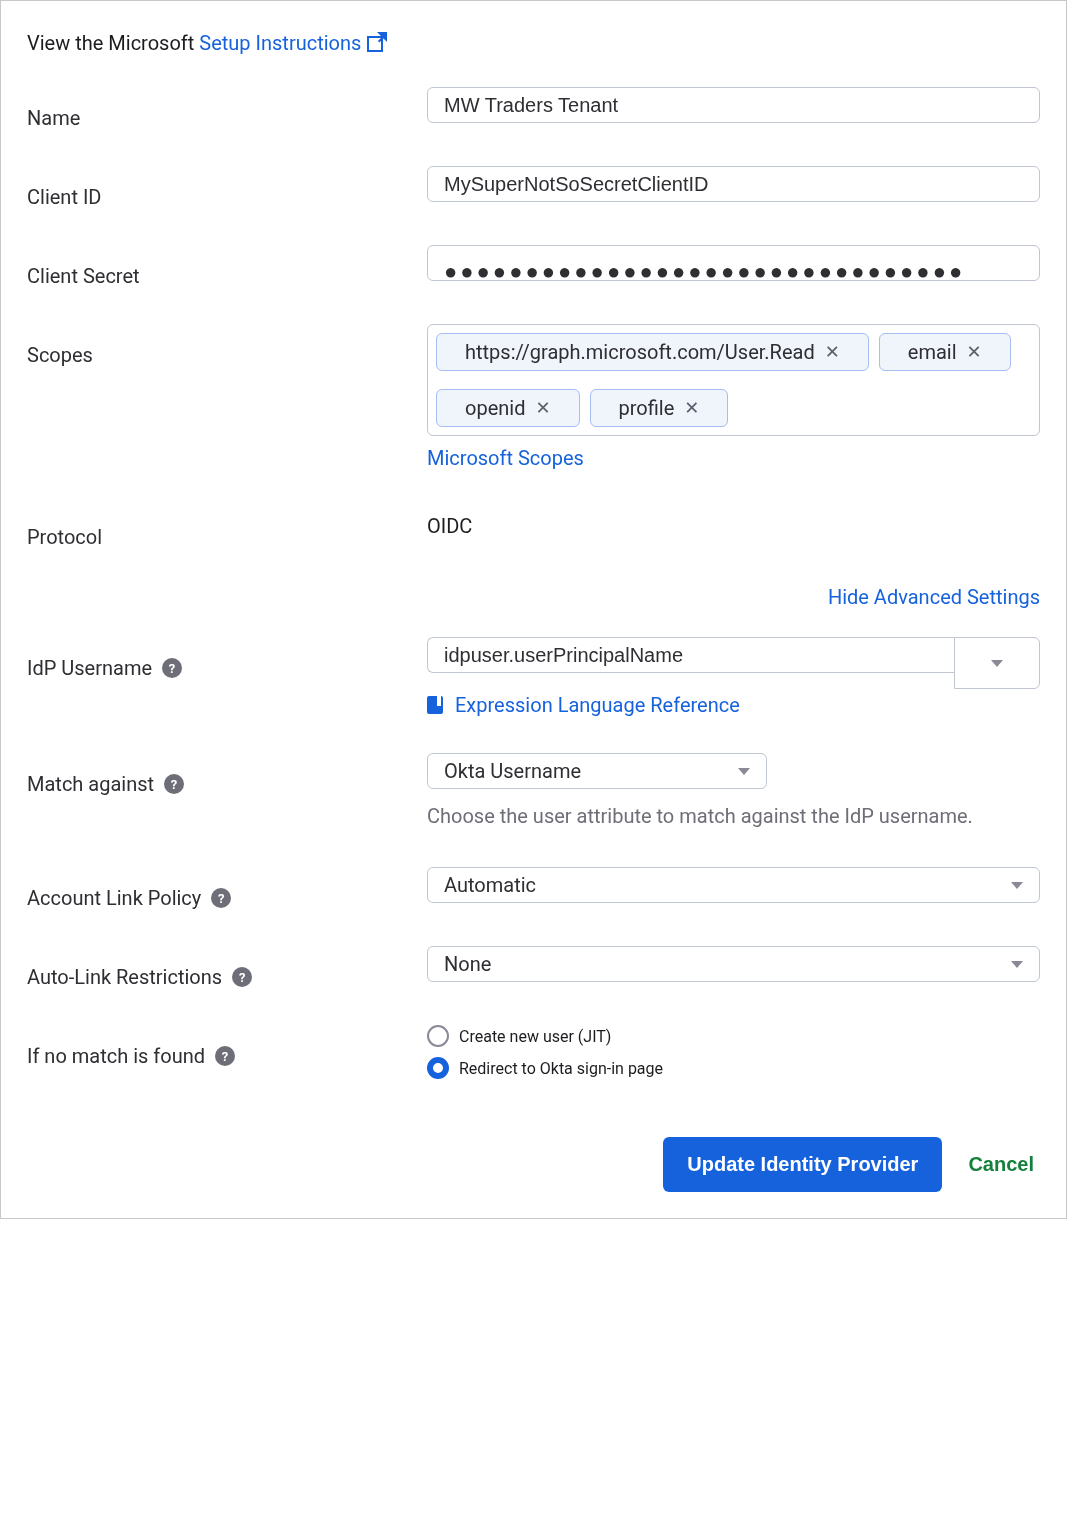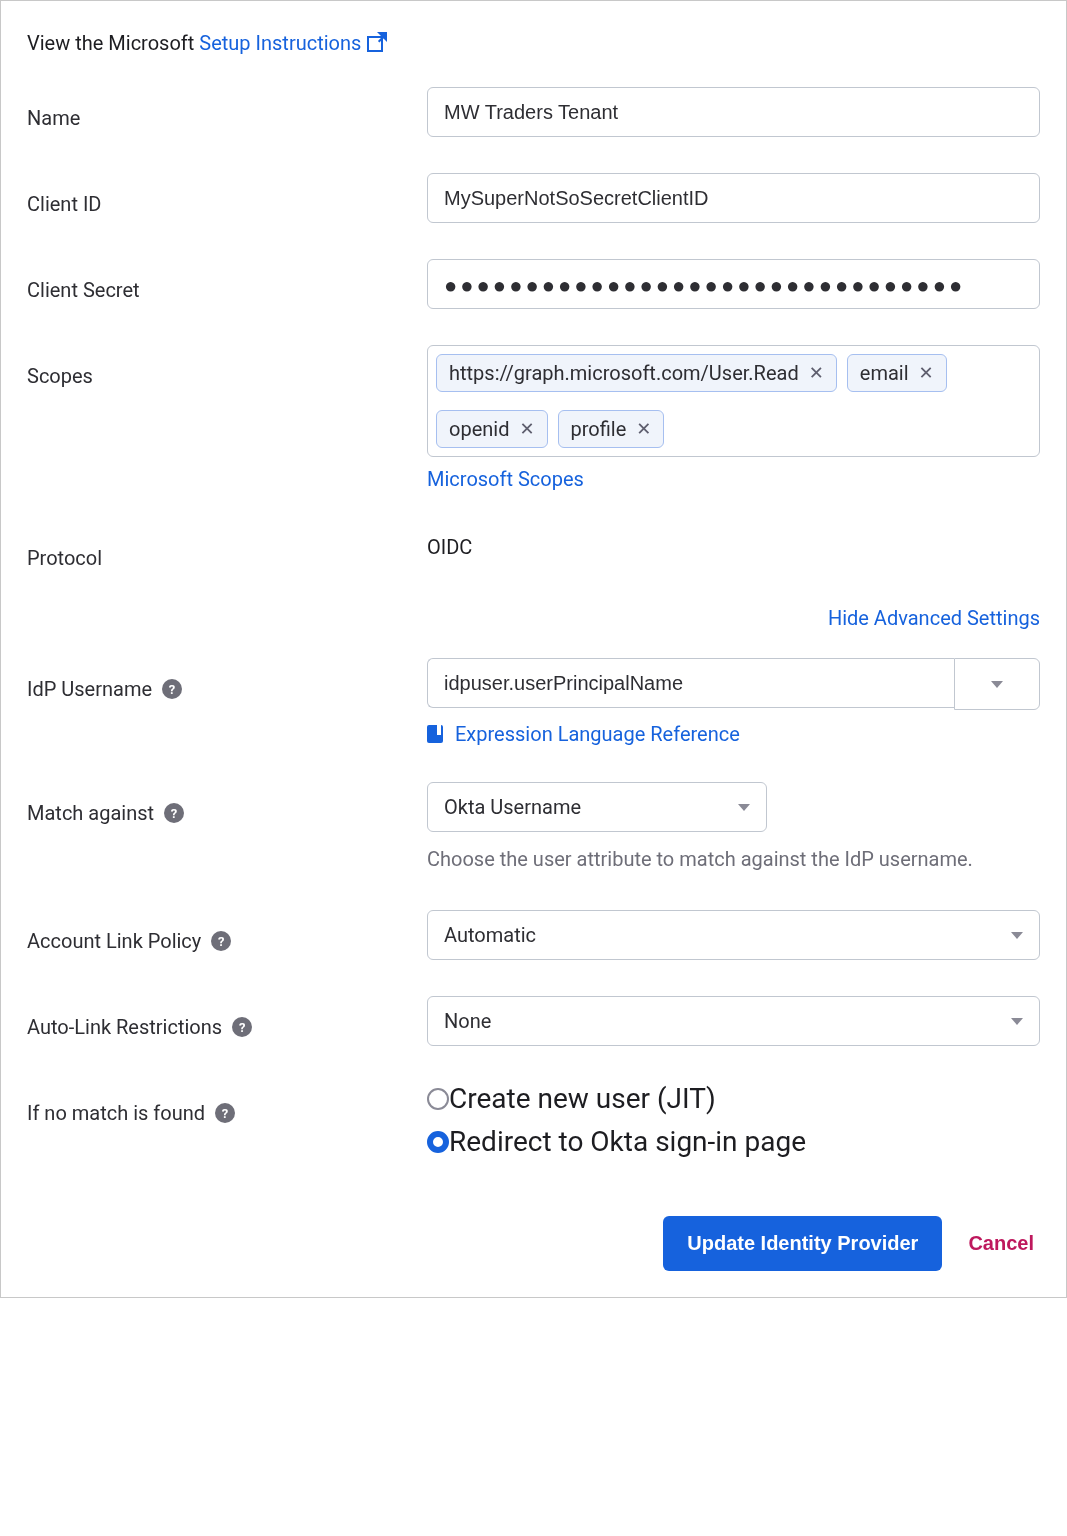--- a/index.html
+++ b/index.html
@@ -40,21 +40,21 @@
     align-items: center;
     gap: 10px;
     margin-top: 11px;
   }
   .row .field-col {
     flex: 1;
     min-width: 0;
   }
   .text-input, .password-input, .select-like, .combo-input {
     width: 100%;
-    height: 50px;
+    height: 36px;
     border: 1px solid #c1c7d0;
     border-radius: 6px;
     padding: 0 16px;
     font-size: 20px;
     color: #2e2e33;
     background: #fff;
     outline: none;
   }
   .password-dots {
     letter-spacing: 3px;
@@ -72,21 +72,21 @@
     gap: 10px;
     background: #fff;
   }
   .tag {
     display: inline-flex;
     align-items: center;
     gap: 10px;
     background: #f0f4fb;
     border: 1px solid #a6bff0;
     border-radius: 6px;
-    padding: 6px 12px;
+    padding: 6px 28px;
     font-size: 20px;
     color: #2e2e33;
     margin-bottom: 8px;
   }
   .tag .close-x {
     font-size: 18px;
     color: #5e5e6e;
     cursor: pointer;
     line-height: 1;
   }
@@ -138,21 +138,21 @@
   .caret {
     width: 0; height: 0;
     border-left: 6px solid transparent;
     border-right: 6px solid transparent;
     border-top: 7px solid #8a8a96;
   }
   .inline-iconlink {
     display: flex;
     align-items: center;
     gap: 12px;
-    margin-top: 12px;
+    margin-top: 4px;
     font-size: 20px;
   }
   .book-icon {
     width: 16px;
     height: 18px;
     background: #1662dd;
     border-radius: 2px 2px 2px 2px;
     position: relative;
     flex: none;
   }
@@ -173,22 +173,22 @@
   .select-like.small { width: 340px; }
   .helper-text {
     color: #6e6e78;
     font-size: 20px;
     margin-top: 12px;
     line-height: 1.5;
   }
   .radio-row {
     display: flex;
     align-items: center;
-    gap: 0;
-    font-size: 28px;
+    gap: 10px;
+    font-size: 16px;
     margin-bottom: 10px;
   }
   .radio {
     width: 22px; height: 22px;
     border-radius: 50%;
     border: 2px solid #8a8a96;
     display:inline-flex;
     align-items:center;
     justify-content:center;
     flex:none;
@@ -211,21 +211,21 @@
     border: none;
     border-radius: 6px;
     font-size: 20px;
     font-weight: 600;
     padding: 16px 24px;
     cursor: pointer;
   }
   .btn-link {
     background: none;
     border: none;
-    color: #be185d;
+    color: #15803d;
     font-size: 20px;
     font-weight: 600;
     cursor: pointer;
   }
   .ext-icon {
     display:inline-block;
     width:16px; height:16px;
     border:2px solid #1662dd;
     position:relative;
     margin-left:6px;

